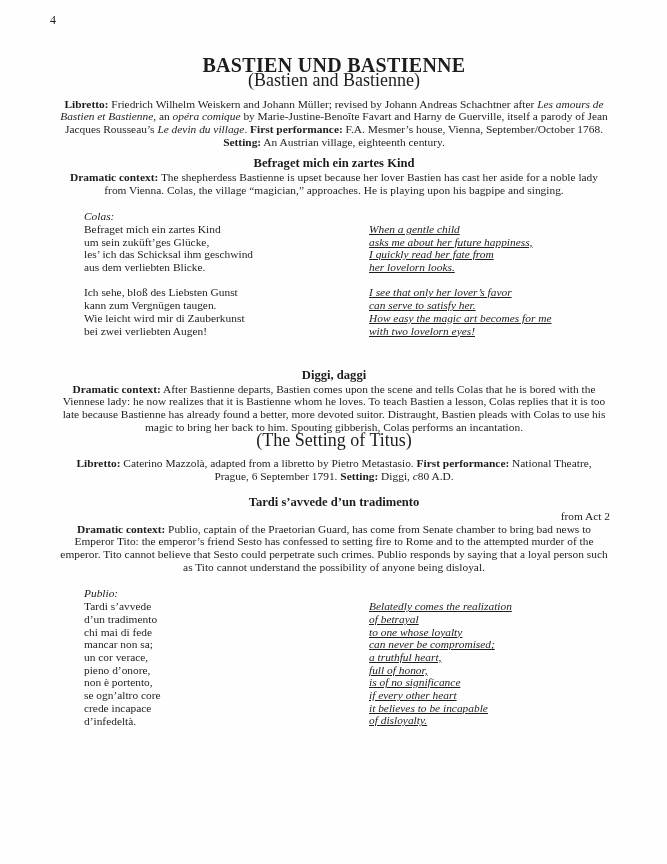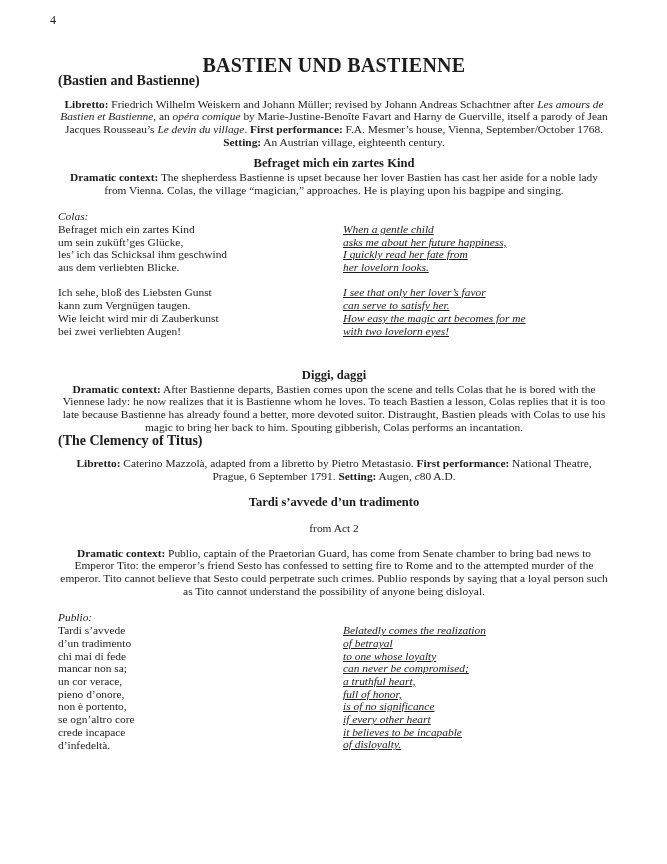--- a/index.html
+++ b/index.html
@@ -24,49 +24,49 @@
   .work-title {
     font-size: 20px;
     line-height: 17px;
     font-weight: bold;
     text-align: center;
     margin: 30px 0 0 0;
     letter-spacing: 0.3px;
   }
   .work-title.second { margin-top: 21px; }
   .work-subtitle {
-    font-size: 14px;
+    font-size: 18px;
     line-height: 13.5px;
-    font-weight: bold;
-    text-align: left;
+    font-weight: normal;
+    text-align: center;
     margin: 0;
   }
   .info {
     margin: 10px 0 0 0;
     text-align: center;
   }
   .song-heading {
     font-size: 12.6px;
     line-height: 13.5px;
     font-weight: bold;
     text-align: center;
     margin: 9px 0 0 0;
   }
   .song-heading.after-verse { margin-top: 32px; }
   .song-heading.tardi { margin-top: 14px; }
   .act-line {
-    text-align: center;
-    margin: 12px;
+    text-align: right;
+    margin: 0;
   }
   .song-heading + .info, .act-line + .info { margin-top: 0; }
   .verse {
     display: flex;
     margin-top: 14px;
   }
-  .col-original { width: 285px; flex: 0 0 285px; }
+  .col-original { width: 285px; flex: 0 0 285px; margin-left: 26px; }
   .col-translation { flex: 1 1 auto; font-style: italic; padding-top: 12.7px; text-decoration: underline; }
   .speaker { font-style: italic; }
   .stanza { margin: 0; }
   .stanza + .stanza { margin-top: 12.7px; }
 </style>
 </head>
 <body>
 
 <div class="page">
 
@@ -88,23 +88,23 @@
     </div>
     <div class="col-translation">
       <p class="stanza">When a gentle child<br>asks me about her future happiness,<br>I quickly read her fate from<br>her lovelorn looks.</p>
       <p class="stanza">I see that only her lover’s favor<br>can serve to satisfy her.<br>How easy the magic art becomes for me<br>with two lovelorn eyes!</p>
     </div>
   </div>
 
   <h3 class="song-heading after-verse">Diggi, daggi</h3>
   <p class="info"><span style="font-weight: bold;">Dramatic context:</span><span> After Bastienne departs, Bastien comes upon the scene and tells Colas that he is bored with the Viennese lady: he now realizes that it is Bastienne whom he loves. To teach Bastien a lesson, Colas replies that it is too late because Bastienne has already found a better, more devoted suitor. Distraught, Bastien pleads with Colas to use his magic to bring her back to him. Spouting gibberish, Colas performs an incantation.</span></p>
 
-  <h2 class="work-subtitle">(The Clemency of Titus)</h2>
+  <h2 class="work-subtitle">(The Setting of Titus)</h2>
 
-  <p class="info"><span style="font-weight: bold;">Libretto:</span><span> Caterino Mazzolà, adapted from a libretto by Pietro Metastasio. </span><span style="font-weight: bold;">First performance:</span><span> National Theatre, Prague, 6 September 1791. </span><span style="font-weight: bold;">Setting:</span><span> Augen, </span><span style="font-style: italic;">c</span><span>80 A.D.</span></p>
+  <p class="info"><span style="font-weight: bold;">Libretto:</span><span> Caterino Mazzolà, adapted from a libretto by Pietro Metastasio. </span><span style="font-weight: bold;">First performance:</span><span> National Theatre, Prague, 6 September 1791. </span><span style="font-weight: bold;">Setting:</span><span> Diggi, </span><span style="font-style: italic;">c</span><span>80 A.D.</span></p>
 
   <h3 class="song-heading tardi">Tardi s’avvede d’un tradimento</h3>
   <div class="act-line">from Act 2</div>
   <p class="info"><span style="font-weight: bold;">Dramatic context:</span><span> Publio, captain of the Praetorian Guard, has come from Senate chamber to bring bad news to Emperor Tito: the emperor’s friend Sesto has confessed to setting fire to Rome and to the attempted murder of the emperor. Tito cannot believe that Sesto could perpetrate such crimes. Publio responds by saying that a loyal person such as Tito cannot understand the possibility of anyone being disloyal.</span></p>
 
   <div class="verse">
     <div class="col-original">
       <div class="speaker">Publio:</div>
       <p class="stanza">Tardi s’avvede<br>d’un tradimento<br>chi mai di fede<br>mancar non sa;<br>un cor verace,<br>pieno d’onore,<br>non è portento,<br>se ogn’altro core<br>crede incapace<br>d’infedeltà.</p>
     </div>

